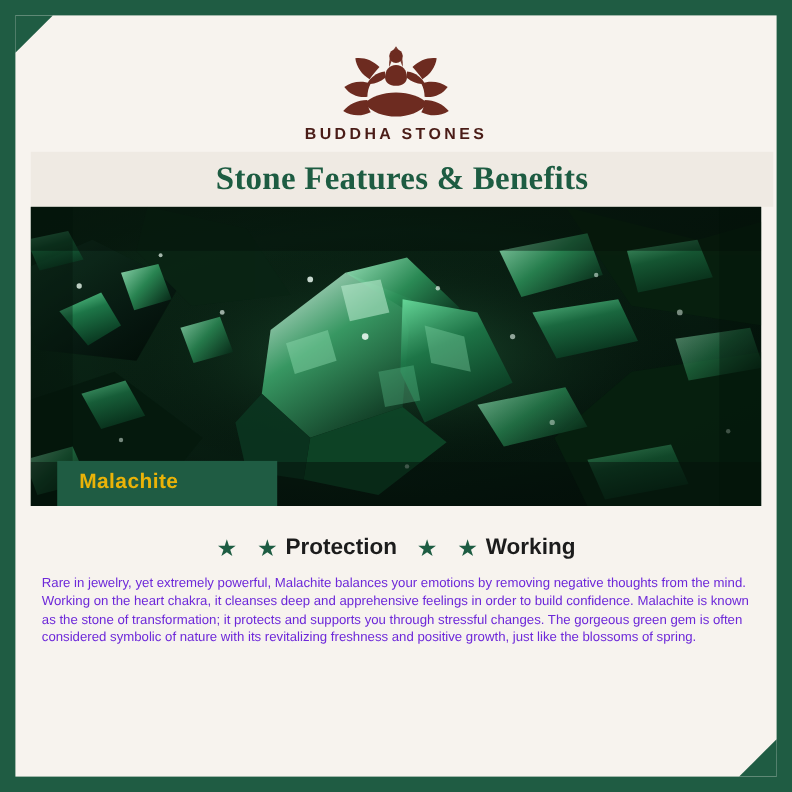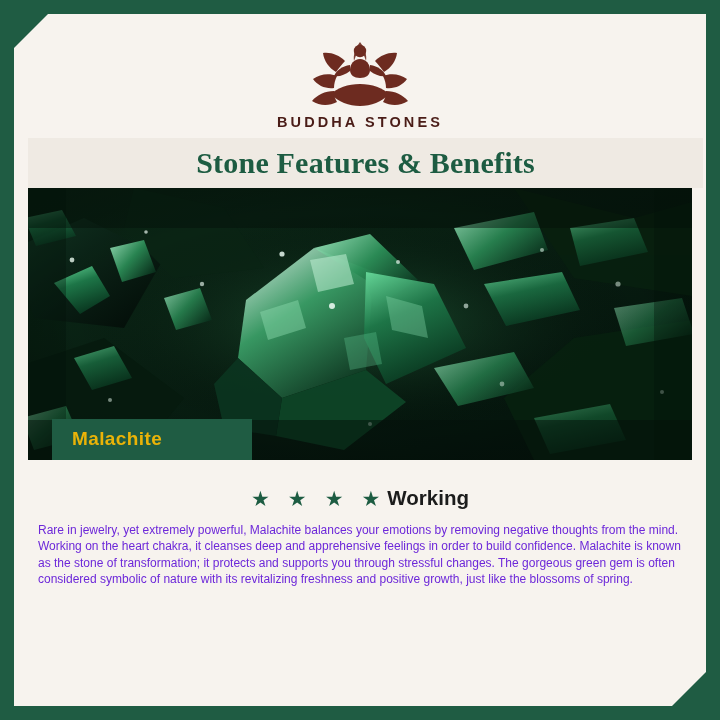--- a/index.html
+++ b/index.html
@@ -276,20 +276,21 @@
     </div>
 
     <div class="hero-label" style="left:14px; bottom:246px;">Malachite</div>
 
     <div class="benefits">
       <div class="benefit">
         <span class="star">★</span>
       </div>
       <div class="benefit">
         <span class="star">★</span>
+        <span class="label">Protection</span>
       </div>
       <div class="benefit">
         <span class="star">★</span>
       </div>
       <div class="benefit">
         <span class="star">★</span>
         <span class="label">Working</span>
       </div>
     </div>
 

